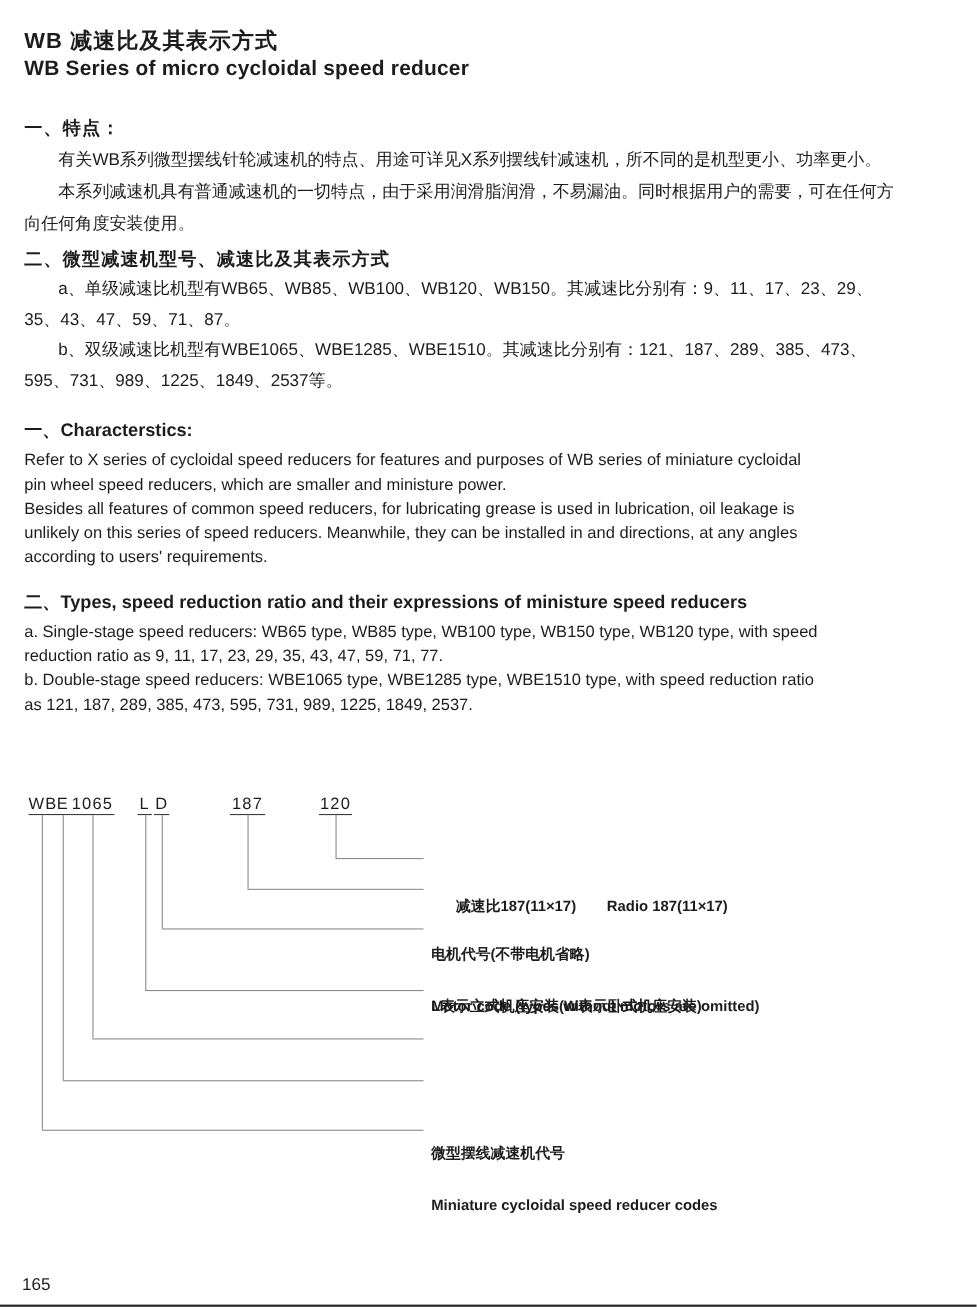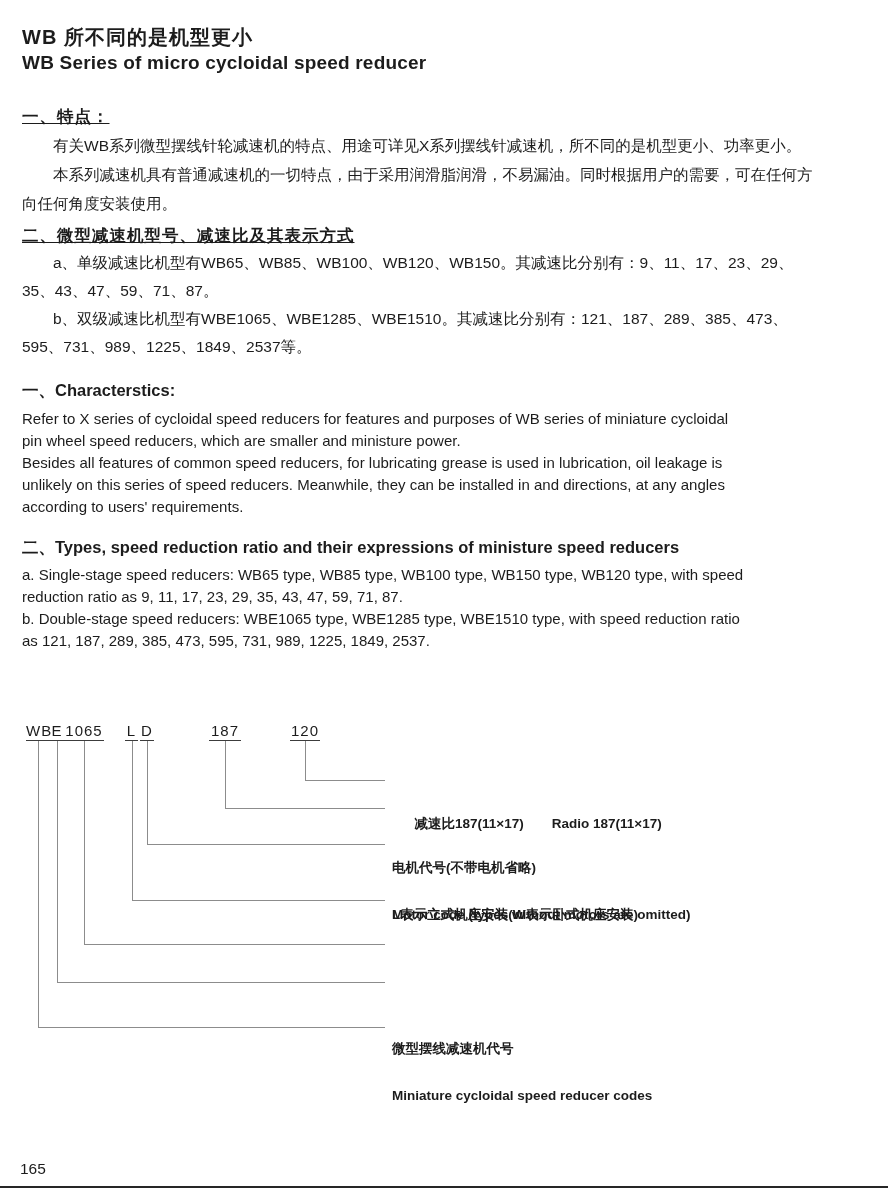--- a/index.html
+++ b/index.html
@@ -7,21 +7,21 @@
     position:relative; width:888px; height:1191px; background:#ffffff;
     font-family:"Liberation Sans","DejaVu Sans",sans-serif;
     color:#1c1c1c; overflow:hidden;
   }
   .abs { position:absolute; }
   p { margin:0; white-space:pre-line; }
 
   .title-cn { top:24px; left:22px; font-size:20px; font-weight:bold; letter-spacing:1px; }
   .title-en { top:52px; left:22px; font-size:19px; font-weight:bold; letter-spacing:0.2px; }
 
-  .h-cn { font-size:16.5px; font-weight:bold; letter-spacing:1px;text-decoration:underline; }
+  .h-cn { font-size:16.5px; font-weight:bold; letter-spacing:1px; }
   .h-mixed { font-size:16.5px; font-weight:bold; }
 
   .cn-feat-h  { top:106px; left:22px; }
   .cn-feat-b  { top:131px; left:22px; width:836px; font-size:15.5px; line-height:29px; }
   .cn-types-h { top:225px; left:22px; }
   .cn-types-b { top:249px; left:22px; width:836px; font-size:15.5px; line-height:28px; }
   .indent p { text-indent:2em; }
 
   .en-char-h  { top:380px; left:22px; }
   .en-char-b  { top:408px; left:22px; width:840px; font-size:15px; line-height:22px; }
@@ -44,21 +44,21 @@
   .dlabel .en-part { margin-left:28px; }
 
   .page-number { top:1160px; left:20px; font-size:15.5px; }
   .bottom-rule { top:1186px; left:0; width:888px; height:2px; background:#262626; }
 </style>
 </head>
 <body>
 
 <div class="page">
 
-  <div class="abs title-cn">WB 所不同的是机型更小</div>
+  <div class="abs title-cn">WB 减速比及其表示方式</div>
   <div class="abs title-en">WB Series of micro cycloidal speed reducer</div>
 
   <div class="abs h-cn cn-feat-h">一、特点：</div>
   <div class="abs cn-feat-b indent">
     <p>有关WB系列微型摆线针轮减速机的特点、用途可详见X系列摆线针减速机，所不同的是机型更小、功率更小。</p>
     <p>本系列减速机具有普通减速机的一切特点，由于采用润滑脂润滑，不易漏油。同时根据用户的需要，可在任何方
 向任何角度安装使用。</p>
   </div>
 
   <div class="abs h-cn cn-types-h">二、微型减速机型号、减速比及其表示方式</div>
@@ -74,21 +74,21 @@
     <p>Refer to X series of cycloidal speed reducers for features and purposes of WB series of miniature cycloidal
 pin wheel speed reducers, which are smaller and ministure power.</p>
     <p>Besides all features of common speed reducers, for lubricating grease is used in lubrication, oil leakage is
 unlikely on this series of speed reducers. Meanwhile, they can be installed in and directions, at any angles
 according to users' requirements.</p>
   </div>
 
   <div class="abs h-mixed en-types-h">二、Types, speed reduction ratio and their expressions of ministure speed reducers</div>
   <div class="abs en-types-b">
     <p>a. Single-stage speed reducers: WB65 type, WB85 type, WB100 type, WB150 type, WB120 type, with speed
-reduction ratio as 9, 11, 17, 23, 29, 35, 43, 47, 59, 71, 87.</p>
+reduction ratio as 9, 11, 17, 23, 29, 35, 43, 47, 59, 71, 77.</p>
     <p>b. Double-stage speed reducers: WBE1065 type, WBE1285 type, WBE1510 type, with speed reduction ratio
 as 121, 187, 289, 385, 473, 595, 731, 989, 1225, 1849, 2537.</p>
   </div>
 
   <div class="abs diagram">
 
     <div class="code-seg" style="left:26px;width:24px;">WB</div>
     <div class="code-seg" style="left:50px;width:14px;">E</div>
     <div class="code-seg" style="left:64px;width:40px;">1065</div>
     <div class="code-seg" style="left:125px;width:13px;">L</div>

